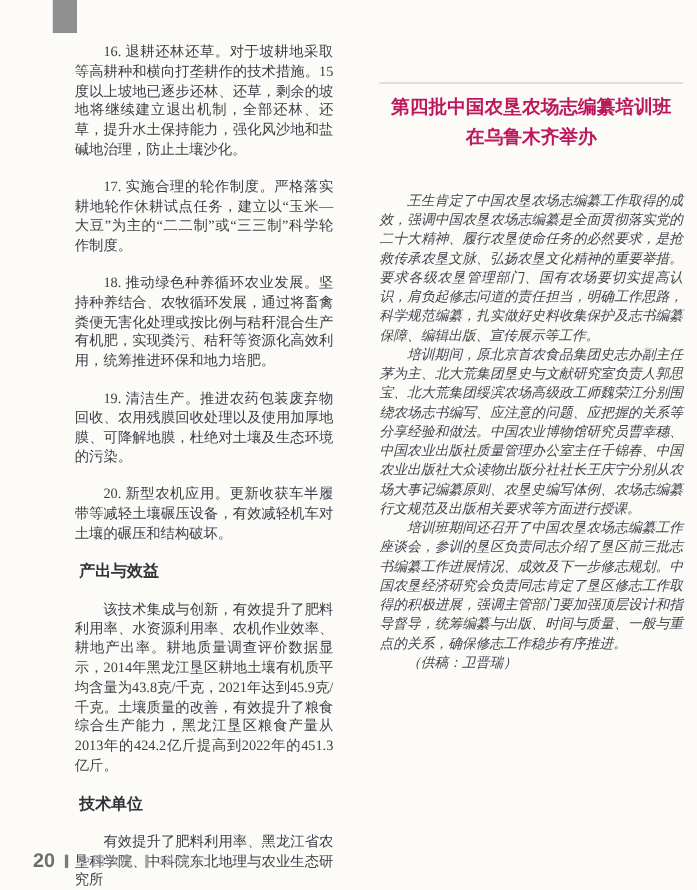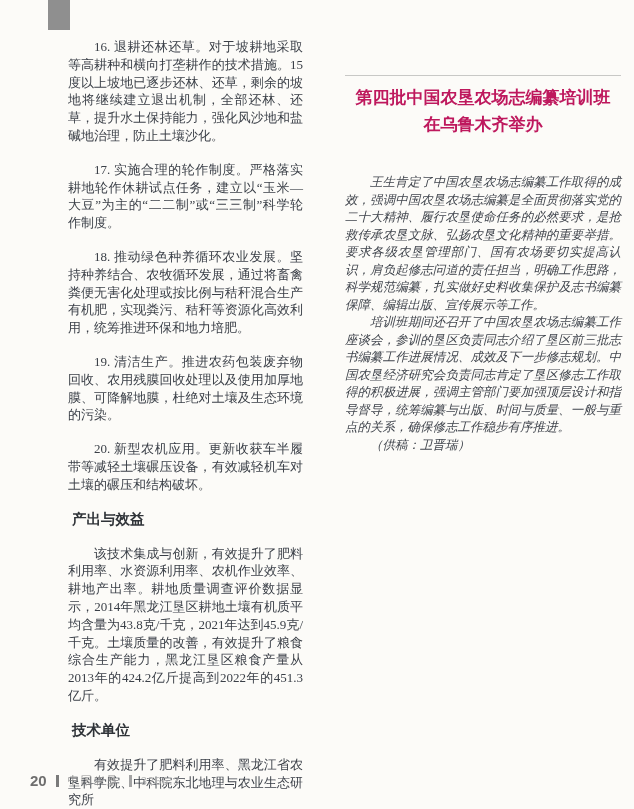--- a/index.html
+++ b/index.html
@@ -59,21 +59,21 @@
   .attribution {
     margin:14px 6px 0 0; font-size:12.5px; font-style:italic;
     text-align:right; color:#40454d;
   }
   
   .page-footer {
     position:absolute; left:30px; top:772px;
     display:flex; align-items:center; gap:9px;
     font-family:"Liberation Sans", sans-serif;
   }
-  .footer-num { font-size:15px; font-weight:bold; color:#6e6e6e; }
+  .footer-num { font-size:18px; font-weight:bold; color:#6e6e6e; }
   .footer-bar1 { width:3px; height:12px; background:#7a7a7a; }
   .footer-mag { font-size:11px; color:#8f8f8f; letter-spacing:2px; }
   .footer-bar2 { width:3px; height:12px; background:#a3a3a3; }
   .footer-issue { font-size:11px; color:#b3b3b3; letter-spacing:1px; }
 </style>
 </head>
 <body>
 
 <div class="page-marker"></div>
 
@@ -92,20 +92,21 @@
   <p class="contact-line1"><span>联系人及电话：</span><span class="contact-name">夏艳涛</span><span class="phone">18346183012</span></p>
 
   <p class="editor-note">责任编辑：张韧　关文磊</p>
 </div>
 
 <div class="col-right">
   <hr class="article-divider">
   <h2 class="article-title"><span>第四批中国农垦农场志编纂培训班</span><br><span>在乌鲁木齐举办</span></h2>
   <div class="article-body">
     <p>王生肯定了中国农垦农场志编纂工作取得的成效，强调中国农垦农场志编纂是全面贯彻落实党的二十大精神、履行农垦使命任务的必然要求，是抢救传承农垦文脉、弘扬农垦文化精神的重要举措。要求各级农垦管理部门、国有农场要切实提高认识，肩负起修志问道的责任担当，明确工作思路，科学规范编纂，扎实做好史料收集保护及志书编纂保障、编辑出版、宣传展示等工作。</p>
+    <p>培训期间，原北京首农食品集团史志办副主任茅为主、北大荒集团垦史与文献研究室负责人郭思宝、北大荒集团绥滨农场高级政工师魏荣江分别围绕农场志书编写、应注意的问题、应把握的关系等分享经验和做法。中国农业博物馆研究员曹幸穗、中国农业出版社质量管理办公室主任千锦春、中国农业出版社大众读物出版分社社长王庆宁分别从农场大事记编纂原则、农垦史编写体例、农场志编纂行文规范及出版相关要求等方面进行授课。</p>
     <p>培训班期间还召开了中国农垦农场志编纂工作座谈会，参训的垦区负责同志介绍了垦区前三批志书编纂工作进展情况、成效及下一步修志规划。中国农垦经济研究会负责同志肯定了垦区修志工作取得的积极进展，强调主管部门要加强顶层设计和指导督导，统筹编纂与出版、时间与质量、一般与重点的关系，确保修志工作稳步有序推进。</p>
     <p class="attribution">（供稿：卫晋瑞）</p>
   </div>
 </div>
 
 <div class="page-footer">
   <span class="footer-num">20</span>
   <span class="footer-bar1"></span>
   <span class="footer-mag">中国农垦</span>
   <span class="footer-bar2"></span>

